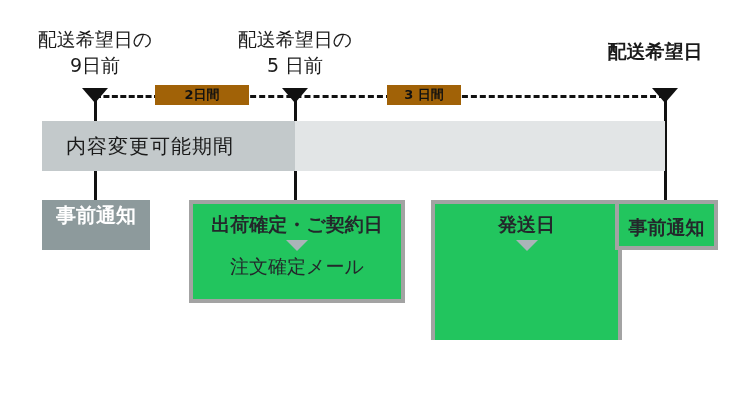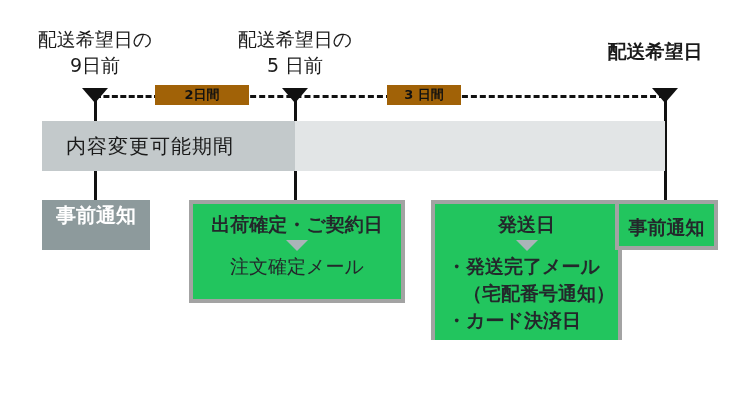--- a/index.html
+++ b/index.html
@@ -197,24 +197,19 @@
 
   <div class="ebox outlined" style="left:189px; top:200px; width:216px; height:103px; padding-top:8px;">
     <span class="title">出荷確定・ご契約日</span>
     <span class="arrow"></span>
     <span class="sub">注文確定メール</span>
   </div>
 
   <div class="ebox outlined" style="left:412px; top:200px; width:191px; height:164px; padding-top:8px;margin-left:19px;">
     <span class="title">発送日</span>
     <span class="arrow"></span>
-    <span class="bullets">
-      <span class="bline">・発送完了メール</span>
-      <span class="bline indent">（宅配番号通知）</span>
-      <span class="bline">・カード決済日</span>
-    </span>
   </div>
 
   <div class="ebox outlined" style="left:615px; top:200px; width:103px; height:50px; padding-top:11px;">
     <span class="title">事前通知</span>
   </div>
 
 </div>
 
 </body></html>

